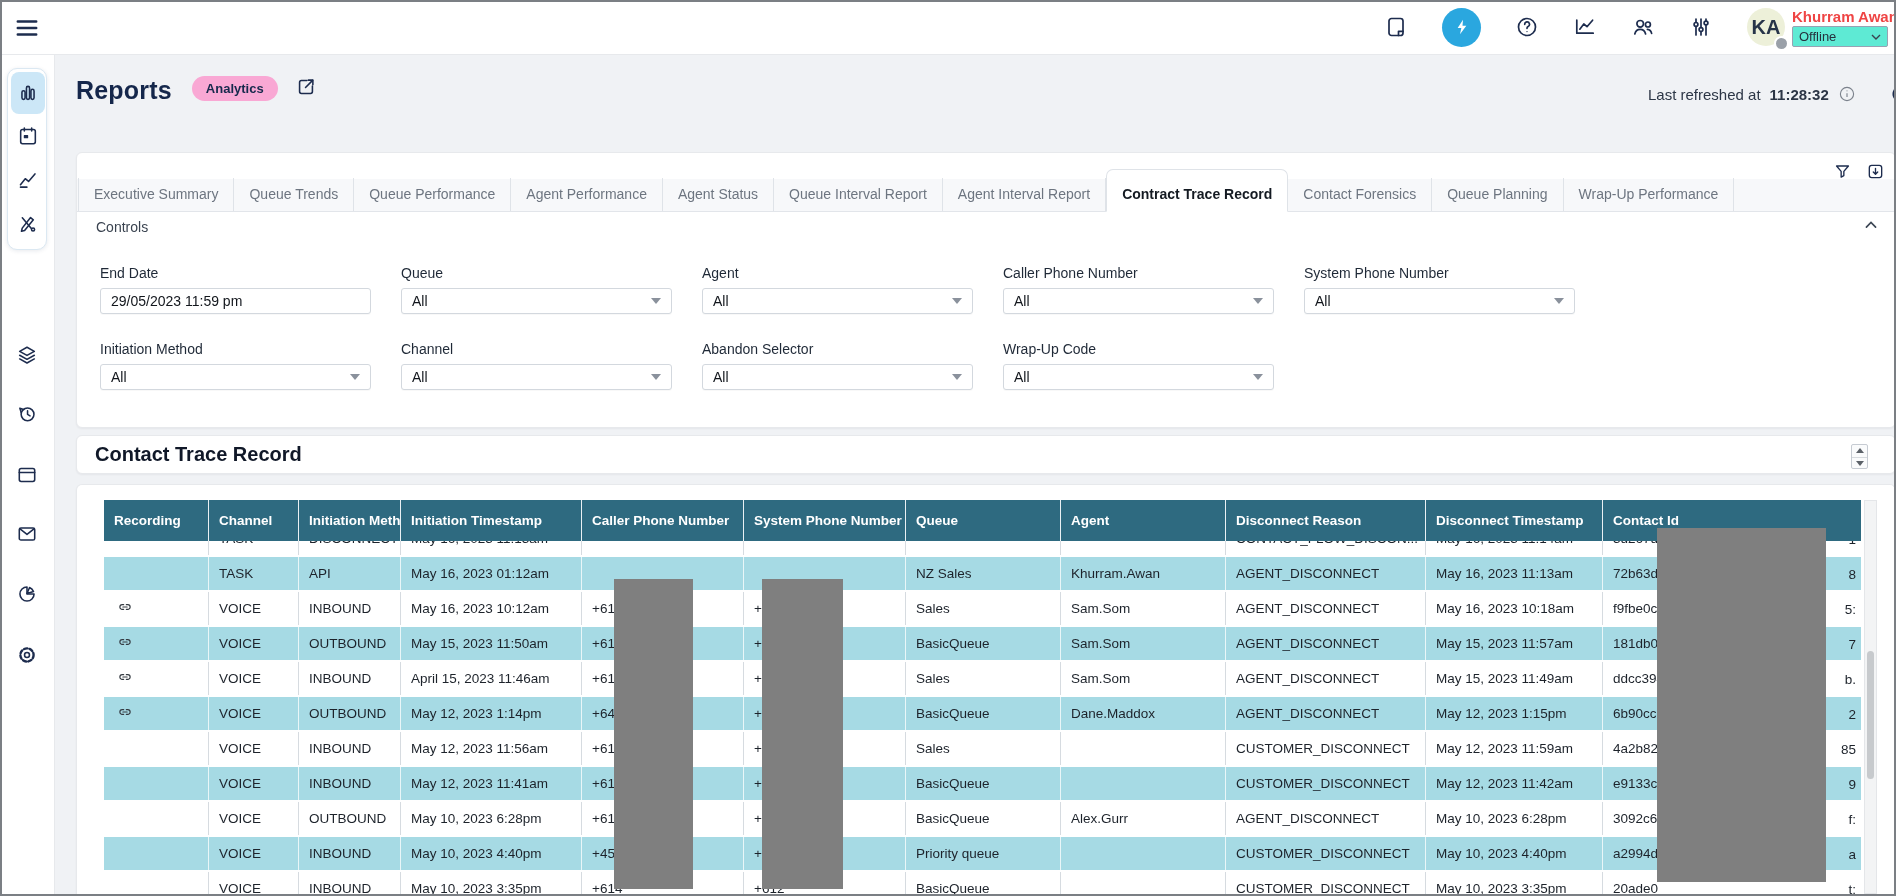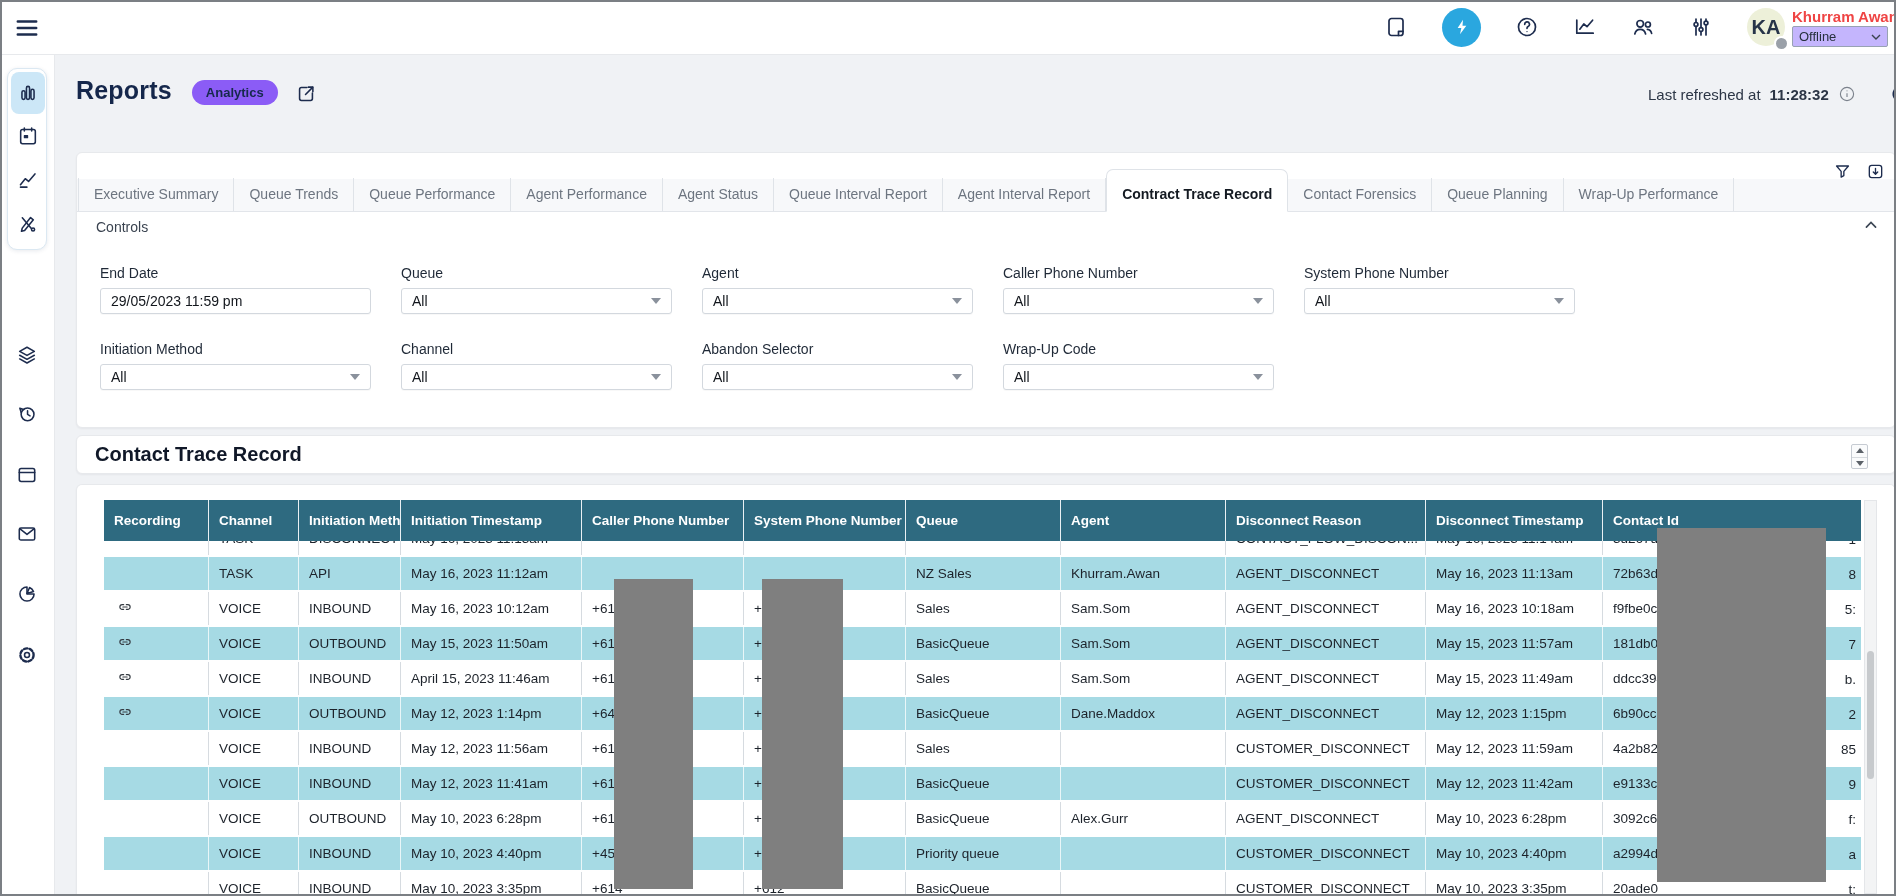--- a/index.html
+++ b/index.html
@@ -13,34 +13,34 @@
   .topbar{position:absolute;left:0;top:0;right:0;height:54px;background:#fff;border-bottom:1px solid #e7e9ec;z-index:5;}
   .hamburger{position:absolute;left:14px;top:15px;width:26px;height:26px;cursor:pointer;}
   .top-icons{position:absolute;top:7px;left:1384px;height:40px;display:flex;align-items:center;gap:34px;}
   .tb-ic{width:24px;height:24px;}
   .flash-wrap{width:39px;height:39px;border-radius:50%;background:#2aa7df;display:flex;align-items:center;justify-content:center;}
   .avatar{position:absolute;left:1747px;top:8px;width:38px;height:38px;border-radius:50%;background:#edf0d9;
     display:flex;align-items:center;justify-content:center;font-weight:bold;font-size:20px;color:#273449;}
   .status-dot{position:absolute;left:1774px;top:36px;width:11px;height:11px;border-radius:50%;background:#9aa0a8;border:2px solid #fff;}
   .user-name{position:absolute;left:1792px;top:8px;font-size:15px;font-weight:bold;color:#ef4444;white-space:nowrap;}
   .status-select{position:absolute;left:1792px;top:26px;width:96px;height:21px;border:1px solid #98a2b3;border-radius:2px;
-    background:#c4b5fd;display:flex;align-items:center;justify-content:space-between;padding:0 6px;font-size:13px;color:#26303d;box-sizing:border-box;}
+    background:#5eead4;display:flex;align-items:center;justify-content:space-between;padding:0 6px;font-size:13px;color:#26303d;box-sizing:border-box;}
 
   
   .sidebar{position:absolute;left:0;top:54px;bottom:0;width:54px;background:#fff;border-right:1px solid #e7e9ec;z-index:4;}
   .side-group{position:absolute;left:7px;top:14px;width:40px;border:1px solid #dbe8f2;border-radius:10px;background:#fff;
     box-shadow:0 1px 4px rgba(20,40,80,.10);padding:3px;box-sizing:border-box;}
   .side-item{width:34px;height:44px;display:flex;align-items:center;justify-content:center;cursor:pointer;border-radius:8px;}
   .side-active{background:#cce7f7;height:42px;}
   .side-free{position:absolute;left:8px;width:38px;height:36px;display:flex;align-items:center;justify-content:center;cursor:pointer;}
 
   
-  .page-title{position:absolute;left:76px;top:76px;display:flex;align-items:flex-end;}
+  .page-title{position:absolute;left:76px;top:76px;display:flex;align-items:flex-start;}
   .page-title h1{margin:0;font-size:25px;color:#15274b;letter-spacing:.2px;}
-  .badge{margin-left:20px;background:#8b5cf6;color:#16294c;font-size:13px;font-weight:bold;border-radius:13px;padding:5px 14px;}
+  .badge{margin-left:20px;background:#f9a8d4;color:#16294c;font-size:13px;font-weight:bold;border-radius:13px;padding:5px 14px;}
   .extlink{margin-left:17px;width:22px;height:22px;}
   .refresh-info{position:absolute;left:1648px;top:82px;display:flex;align-items:center;gap:9px;font-size:15px;color:#2c3646;white-space:nowrap;}
   .refresh-info b{font-weight:bold;}
   .refresh-ic{margin-left:24px;width:24px;height:24px;}
 
   
   .card{position:absolute;left:76px;right:0;background:#fff;border:1px solid #e7e9ec;border-radius:6px;box-shadow:0 1px 2px rgba(16,24,40,.05);box-sizing:border-box;}
   .card1{top:152px;height:276px;}
   .card2{top:435px;height:39px;display:flex;align-items:center;}
   .card3{top:484px;height:412px;border-bottom:none;border-radius:6px 6px 0 0;}
@@ -531,21 +531,21 @@
                   </svg>
                 </span>
               </div>
               <div class="td">
                 <span>TASK</span>
               </div>
               <div class="td">
                 <span>API</span>
               </div>
               <div class="td">
-                <span>May 16, 2023 11:12am</span>
+                <span>May 16, 2023 01:12am</span>
               </div>
               <div class="td">
                 <span></span>
               </div>
               <div class="td">
                 <span></span>
               </div>
               <div class="td">
                 <span>NZ Sales</span>
               </div>

